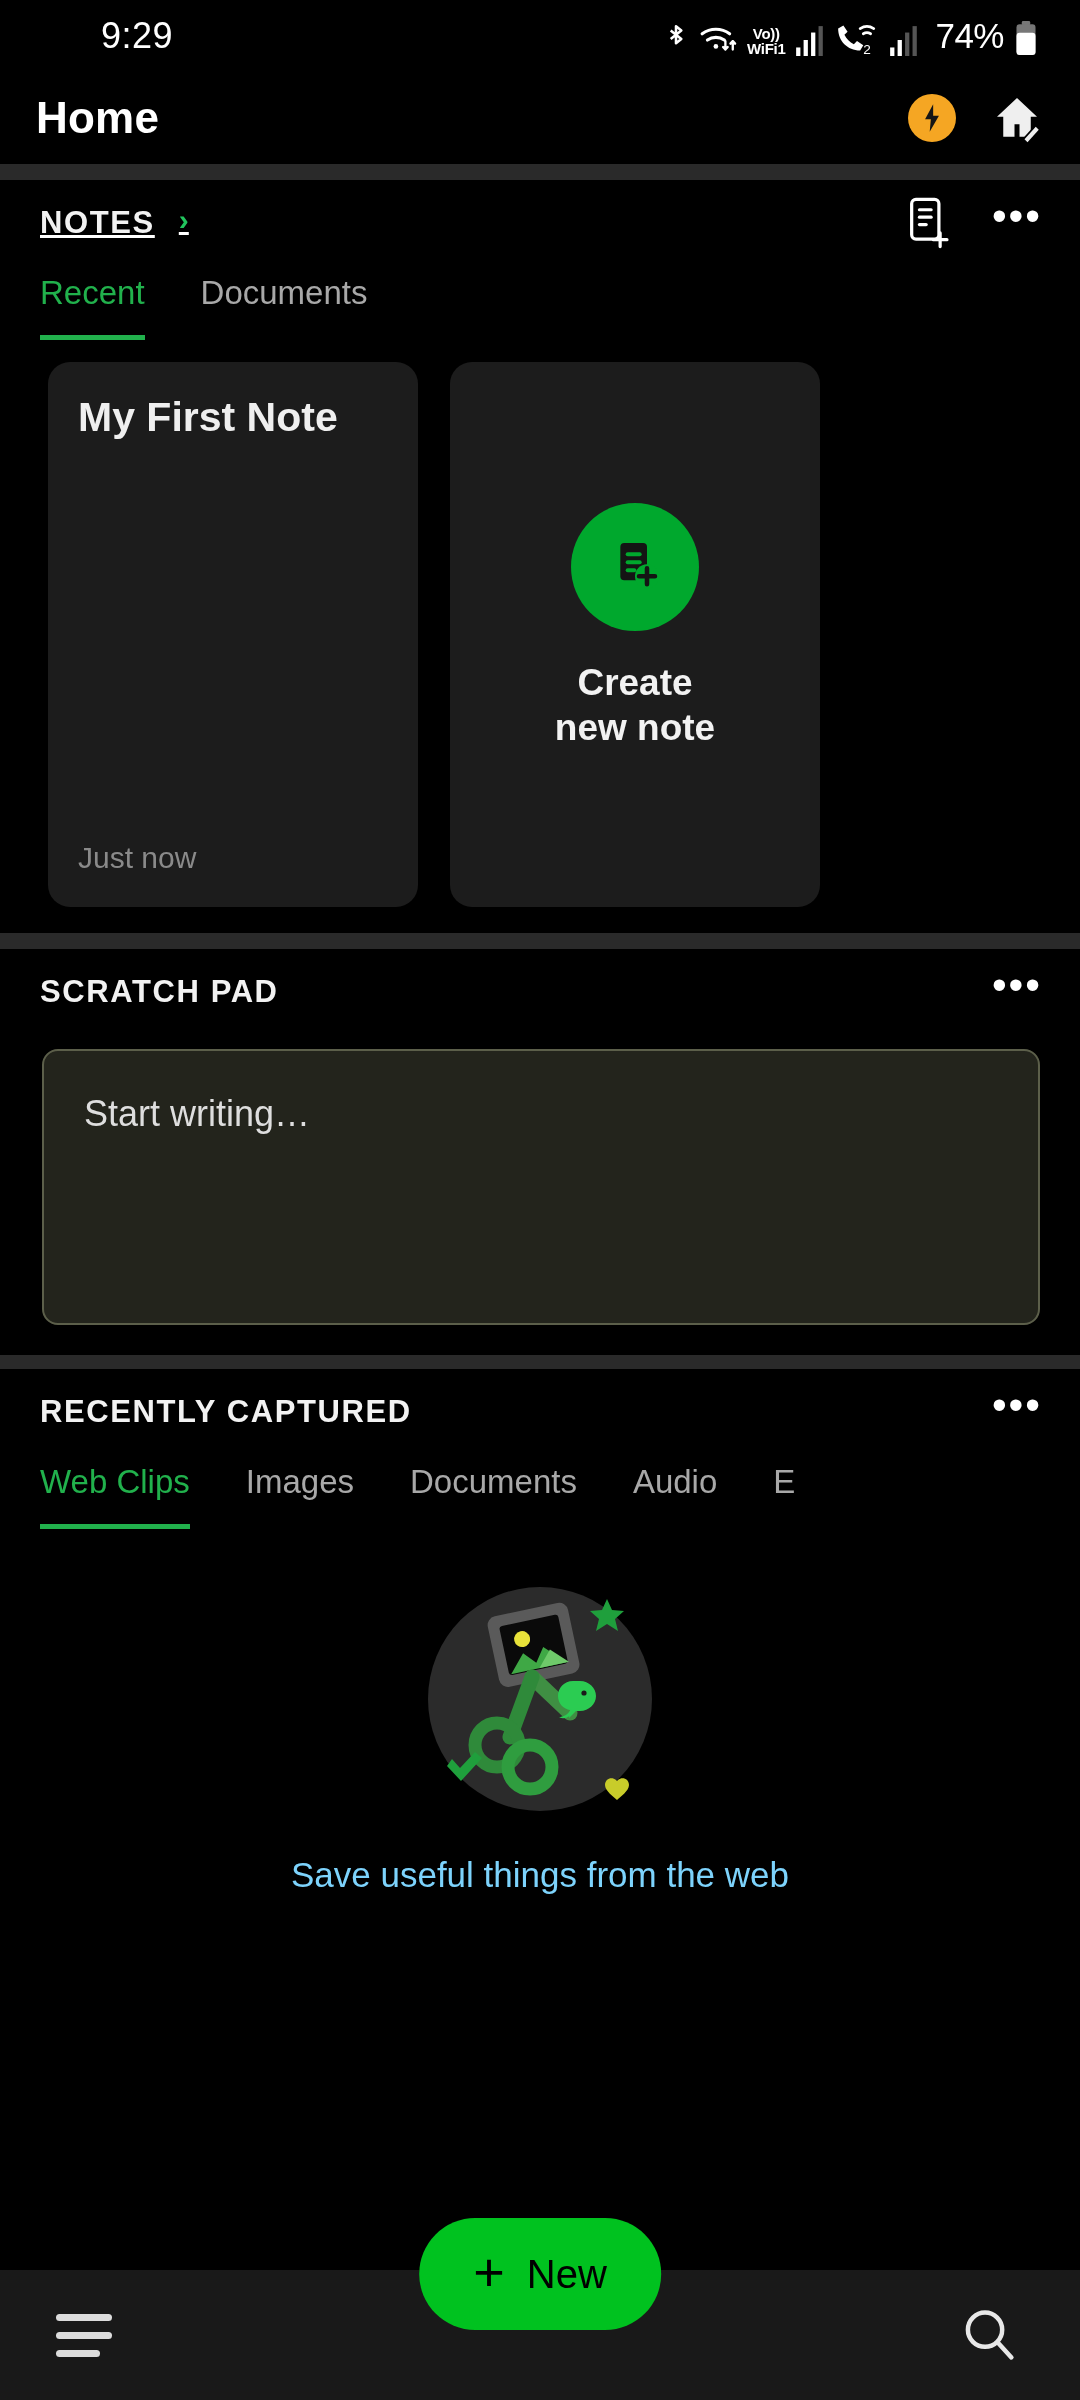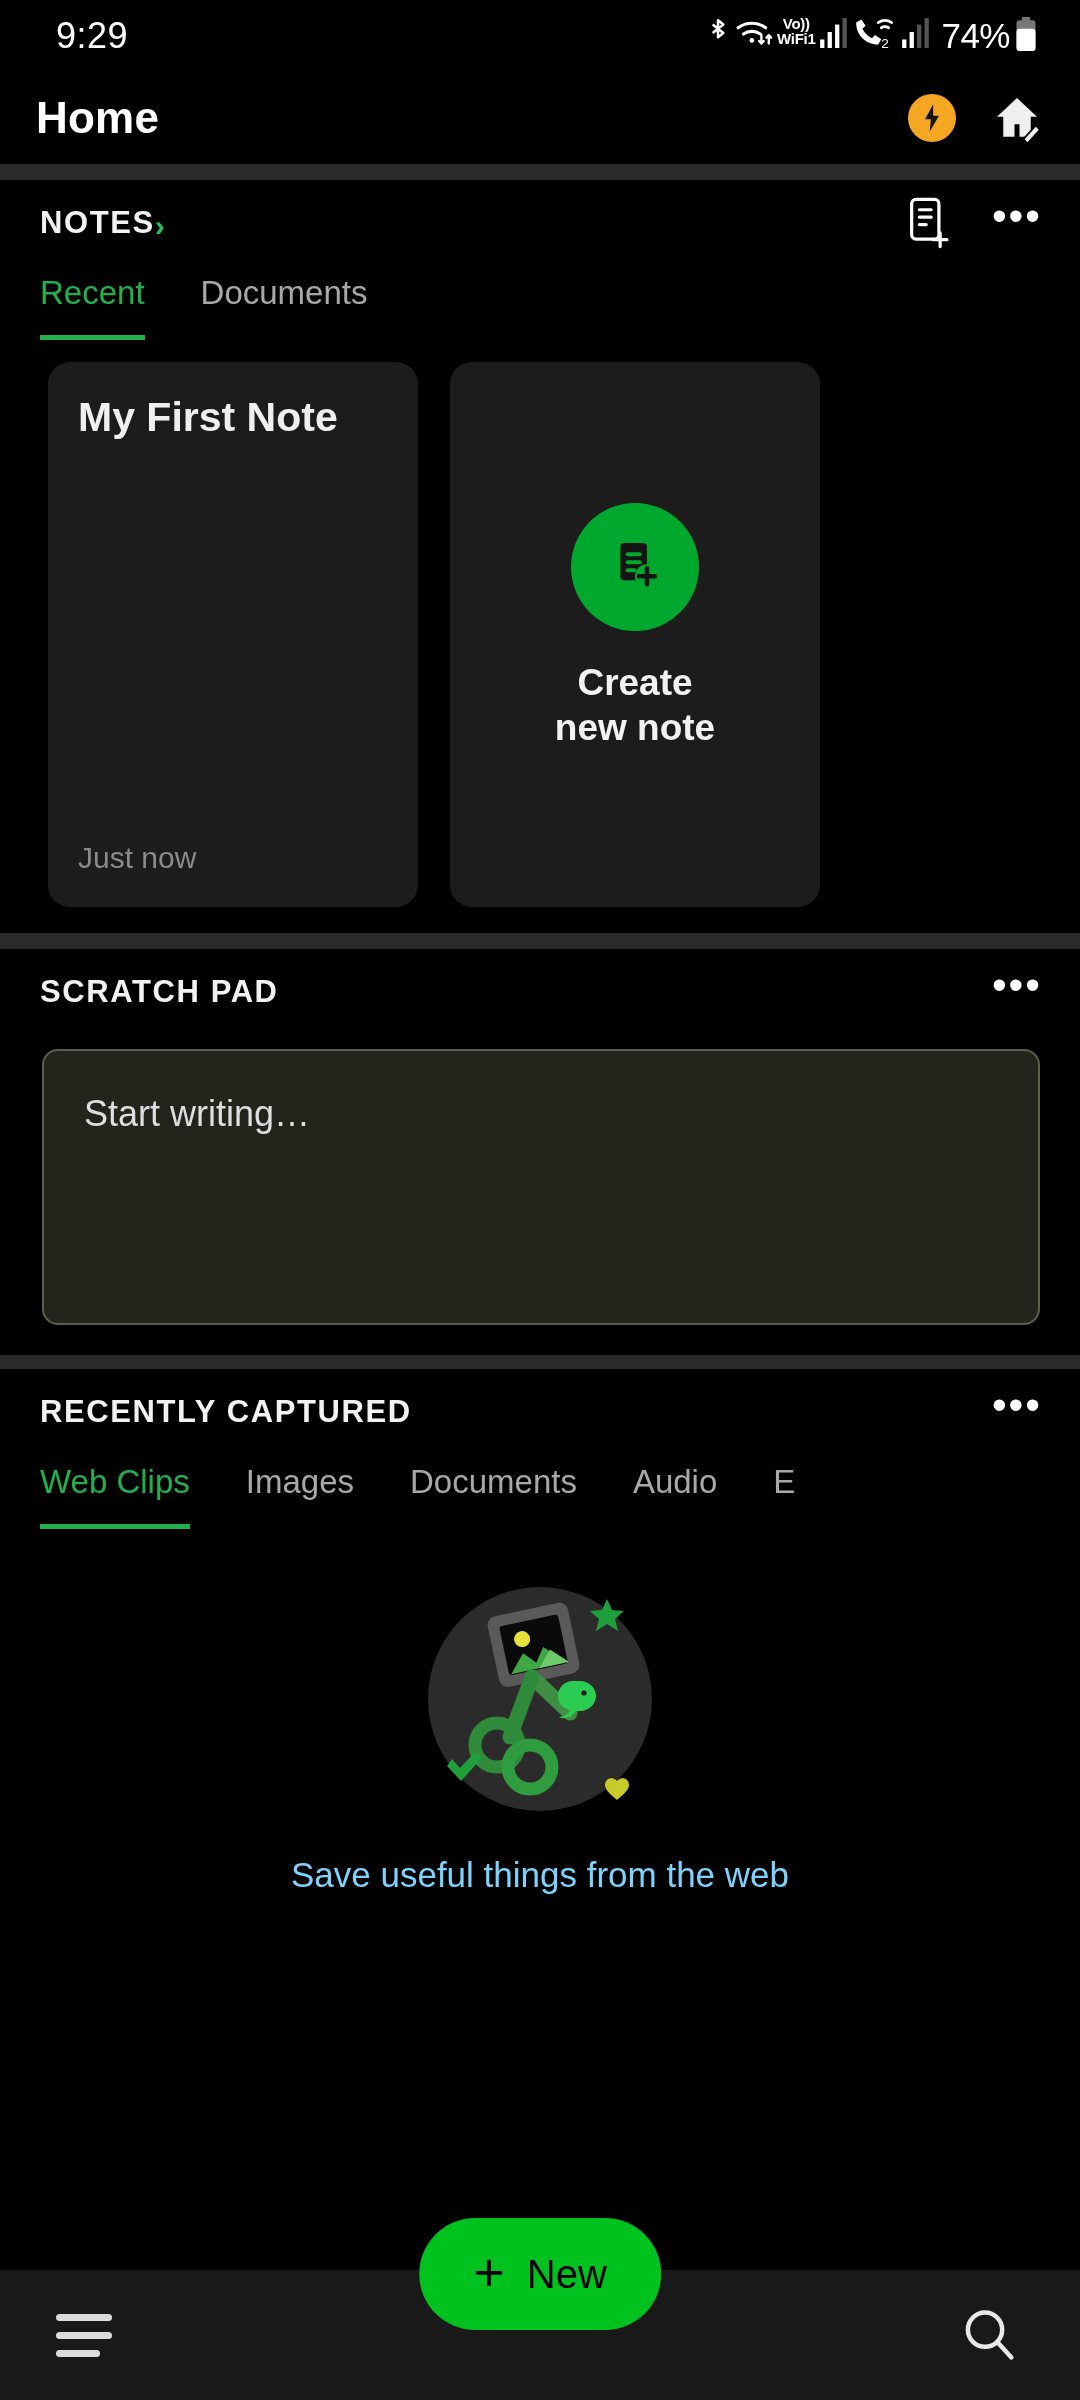--- a/index.html
+++ b/index.html
@@ -6,24 +6,24 @@
   html,body { background:#000; }
   body {
     width:1080px; height:2400px;
     font-family:"Liberation Sans", sans-serif;
     color:#fff; overflow:hidden; position:relative;
   }
 
   
   .statusbar{
     height:72px; display:flex; align-items:center;
-    justify-content:space-between; padding:0 42px 0 56px;
+    justify-content:space-between; padding:0 42px 0 56px;margin-left:45px;
   }
   .clock{ font-size:36px; letter-spacing:.5px; color:#fff; }
-  .sysicons{ display:flex; align-items:flex-start; gap:4px; }
+  .sysicons{ display:flex; align-items:flex-end; gap:10px; }
   .sysicons svg{ display:block; }
   .volte{ display:flex; flex-direction:column; align-items:center;
     line-height:1; font-size:15px; font-weight:700; letter-spacing:-.3px; }
   .volte span:first-child{ font-size:15px; }
   .battpct{ font-size:35px; margin-left:6px; letter-spacing:-.5px; }
 
   
   .appbar{
     height:92px; display:flex; align-items:center;
     justify-content:space-between; padding:0 38px 0 36px;
@@ -37,21 +37,21 @@
 
   .band{ height:16px; background:#2a2a2a; }
   .band-thin{ height:14px; background:#2a2a2a; }
 
   
   .section{ background:#000; }
   .sec-head{
     display:flex; align-items:center; justify-content:space-between;
     padding:0 38px 0 40px; height:86px;
   }
-  .sec-title-wrap{ display:flex; align-items:flex-end; gap:0; }
+  .sec-title-wrap{ display:flex; align-items:flex-start; gap:24px;text-decoration:underline; }
   .sec-title{ font-size:31px; font-weight:700; letter-spacing:1.6px; color:#f2f2f2; }
   .chev{ color:#21c55d; font-size:30px; font-weight:700; line-height:1; }
   .sec-actions{ display:flex; align-items:center; gap:40px; }
   .dots{ font-size:42px; line-height:.4; letter-spacing:2px; color:#fff; padding-bottom:14px; }
 
   
   .tabs{ display:flex; align-items:flex-end; gap:56px; padding:0 0 0 40px;
          height:74px; overflow:hidden; }
   .tab{ font-size:33px; color:#a8a8a8; padding-bottom:28px; position:relative; white-space:nowrap; }
   .tab.active{ color:#21b14c; }

